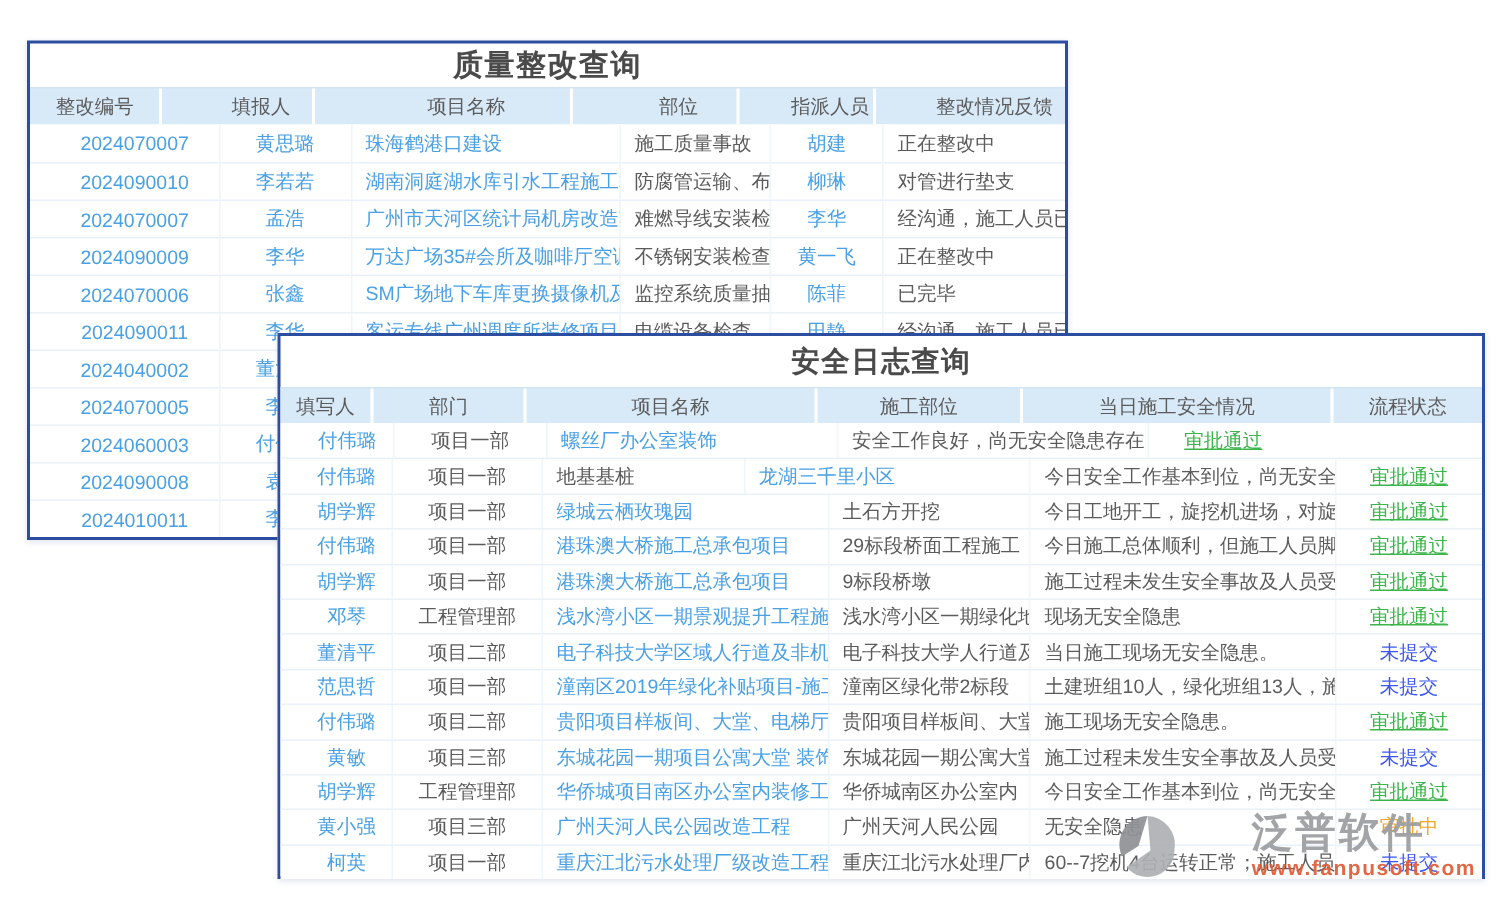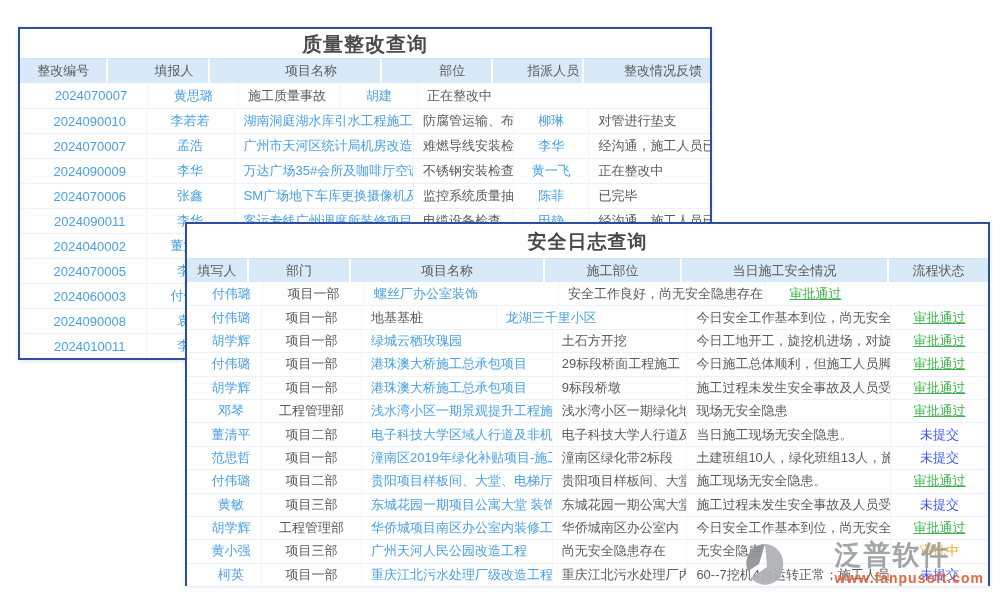--- a/index.html
+++ b/index.html
@@ -63,20 +63,21 @@
         <div class="cell qc1">填报人</div>
         <div class="cell qc2">项目名称</div>
         <div class="cell qc3">部位</div>
         <div class="cell qc4">指派人员</div>
         <div class="cell qc5">整改情况反馈</div>
       </div>
     <div class="tbody" id="q-body">
         <div class="row">
           <div class="cell qc0 center link">2024070007</div>
           <div class="cell qc1 center link">黄思璐</div>
+          <div class="cell qc2 left link">珠海鹤港口建设</div>
           <div class="cell qc3 left">施工质量事故</div>
           <div class="cell qc4 center link">胡建</div>
           <div class="cell qc5 left">正在整改中</div>
         </div>
         <div class="row">
           <div class="cell qc0 center link">2024090010</div>
           <div class="cell qc1 center link">李若若</div>
           <div class="cell qc2 left link">湖南洞庭湖水库引水工程施工标</div>
           <div class="cell qc3 left">防腐管运输、布管</div>
           <div class="cell qc4 center link">柳琳</div>
@@ -252,21 +253,21 @@
           <div class="cell sc1 center">工程管理部</div>
           <div class="cell sc2 left link">华侨城项目南区办公室内装修工程</div>
           <div class="cell sc3 left">华侨城南区办公室内</div>
           <div class="cell sc4 left">今日安全工作基本到位，尚无安全隐患...</div>
           <div class="cell sc5 center status-approved">审批通过</div>
         </div>
         <div class="row">
           <div class="cell sc0 center link">黄小强</div>
           <div class="cell sc1 center">项目三部</div>
           <div class="cell sc2 left link">广州天河人民公园改造工程</div>
-          <div class="cell sc3 left">尚无安全隐患存在</div>
+          <div class="cell sc3 left">广州天河人民公园</div>
           <div class="cell sc4 left">无安全隐患</div>
           <div class="cell sc5 center status-pending">审批中</div>
         </div>
         <div class="row">
           <div class="cell sc0 center link">柯英</div>
           <div class="cell sc1 center">项目一部</div>
           <div class="cell sc2 left link">重庆江北污水处理厂级改造工程-道路修复</div>
           <div class="cell sc3 left">重庆江北污水处理厂内部...</div>
           <div class="cell sc4 left">60--7挖机4台运转正常；施工人员无违章...</div>
           <div class="cell sc5 center status-unsubmitted">未提交</div>

